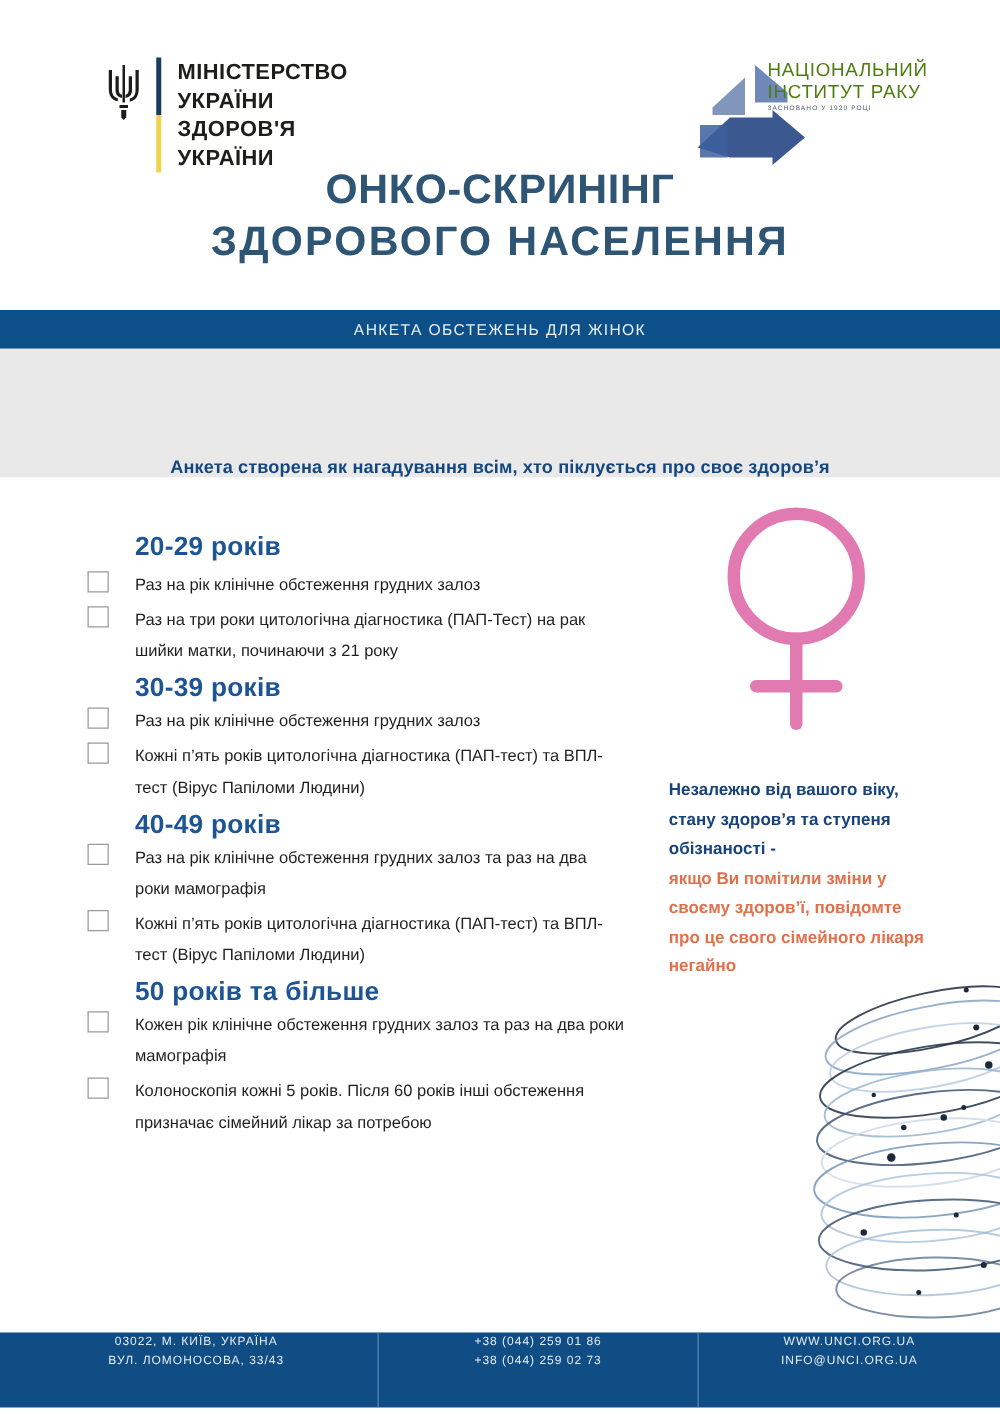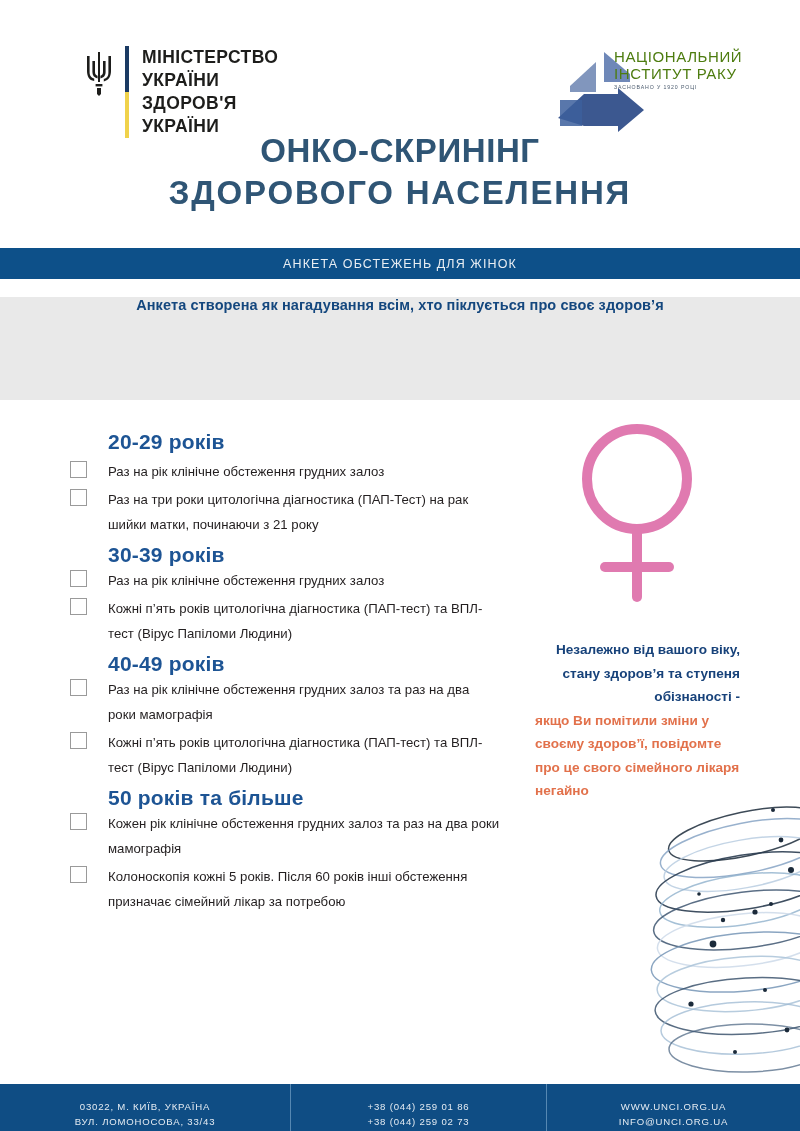--- a/index.html
+++ b/index.html
@@ -29,48 +29,48 @@
 
   .title-block { position: absolute; left: 0; right: 0; top: 130px; text-align: center; }
   .title-line { color: #2f5575; font-size: 33px; letter-spacing: .6px; line-height: 42px; font-weight: 700; }
   .title-line.l2 { letter-spacing: 1.8px; }
 
   
   .banner { height: 31px; background: #0d5089; display: flex; align-items: center; justify-content: center; }
   .banner span { color: #e9eef3; font-size: 12.5px; letter-spacing: 1.1px; }
 
   
-  .greyband { height: 103px; background: #e9e9e9; display: flex; align-items: flex-start; justify-content: center; margin-top: 18px; }
+  .greyband { height: 103px; background: #e9e9e9; display: flex; align-items: flex-end; justify-content: center; }
   .greyband span { color: #14477e; font-size: 14.5px; font-weight: 700; letter-spacing: .1px; }
 
   
   .body-area { position: relative; height: 684px; background: #fff; }
 
-  .checklist { position: absolute; left: 70px; top: 30px; width: 430px; }
+  .checklist { position: absolute; left: 70px; top: 44px; width: 430px; }
   .group { margin-bottom: 6px; }
   .group-title { color: #1d5494; font-size: 21px; font-weight: 700; letter-spacing: .2px;
     margin-left: 38px; margin-bottom: 1px; }
   .group.g1 .group-title { margin-bottom: 5px; }
   .item { display: flex; align-items: flex-start; margin-bottom: 3px; }
   .cbox { flex: 0 0 auto; width: 17px; height: 17px; border: 1px solid #9a9a9a;
     background: #fff; margin-top: 2px; margin-right: 21px; }
   .item-text { font-size: 13.2px; line-height: 25px; color: #231f20; font-weight: 400; }
 
   
   .venus { position: absolute; left: 577px; top: 17px; }
   .note { position: absolute; left: 535px; top: 238px; width: 205px; }
   .note p { font-size: 13.6px; line-height: 23.5px; font-weight: 700; }
-  .note .dark { color: #17427a; text-align: right; }
+  .note .dark { color: #17427a; }
   .note .warm { color: #e2714b; }
 
   .swirl { position: absolute; right: 0; bottom: 0; width: 205px; height: 300px; pointer-events: none; }
 
   
   .footer { position: relative; height: 60px; background: #0f4d84; }
-  .foot-inner { display: flex; height: 100%; align-items: center; }
+  .foot-inner { display: flex; height: 100%; align-items: flex-start; padding-left: 12px; }
   .fcol { text-align: center; color: #e4ebf2; font-size: 9.6px; letter-spacing: .8px; line-height: 15px; }
   .fcol.c1 { width: 290px; }
   .fcol.c2 { width: 255px; }
   .fcol.c3 { flex: 1; }
   .fdiv { width: 1px; height: 60px; background: #6f9cc2; opacity: .75; }
 </style>
 </head>
 <body>
 
 <div class="page">

